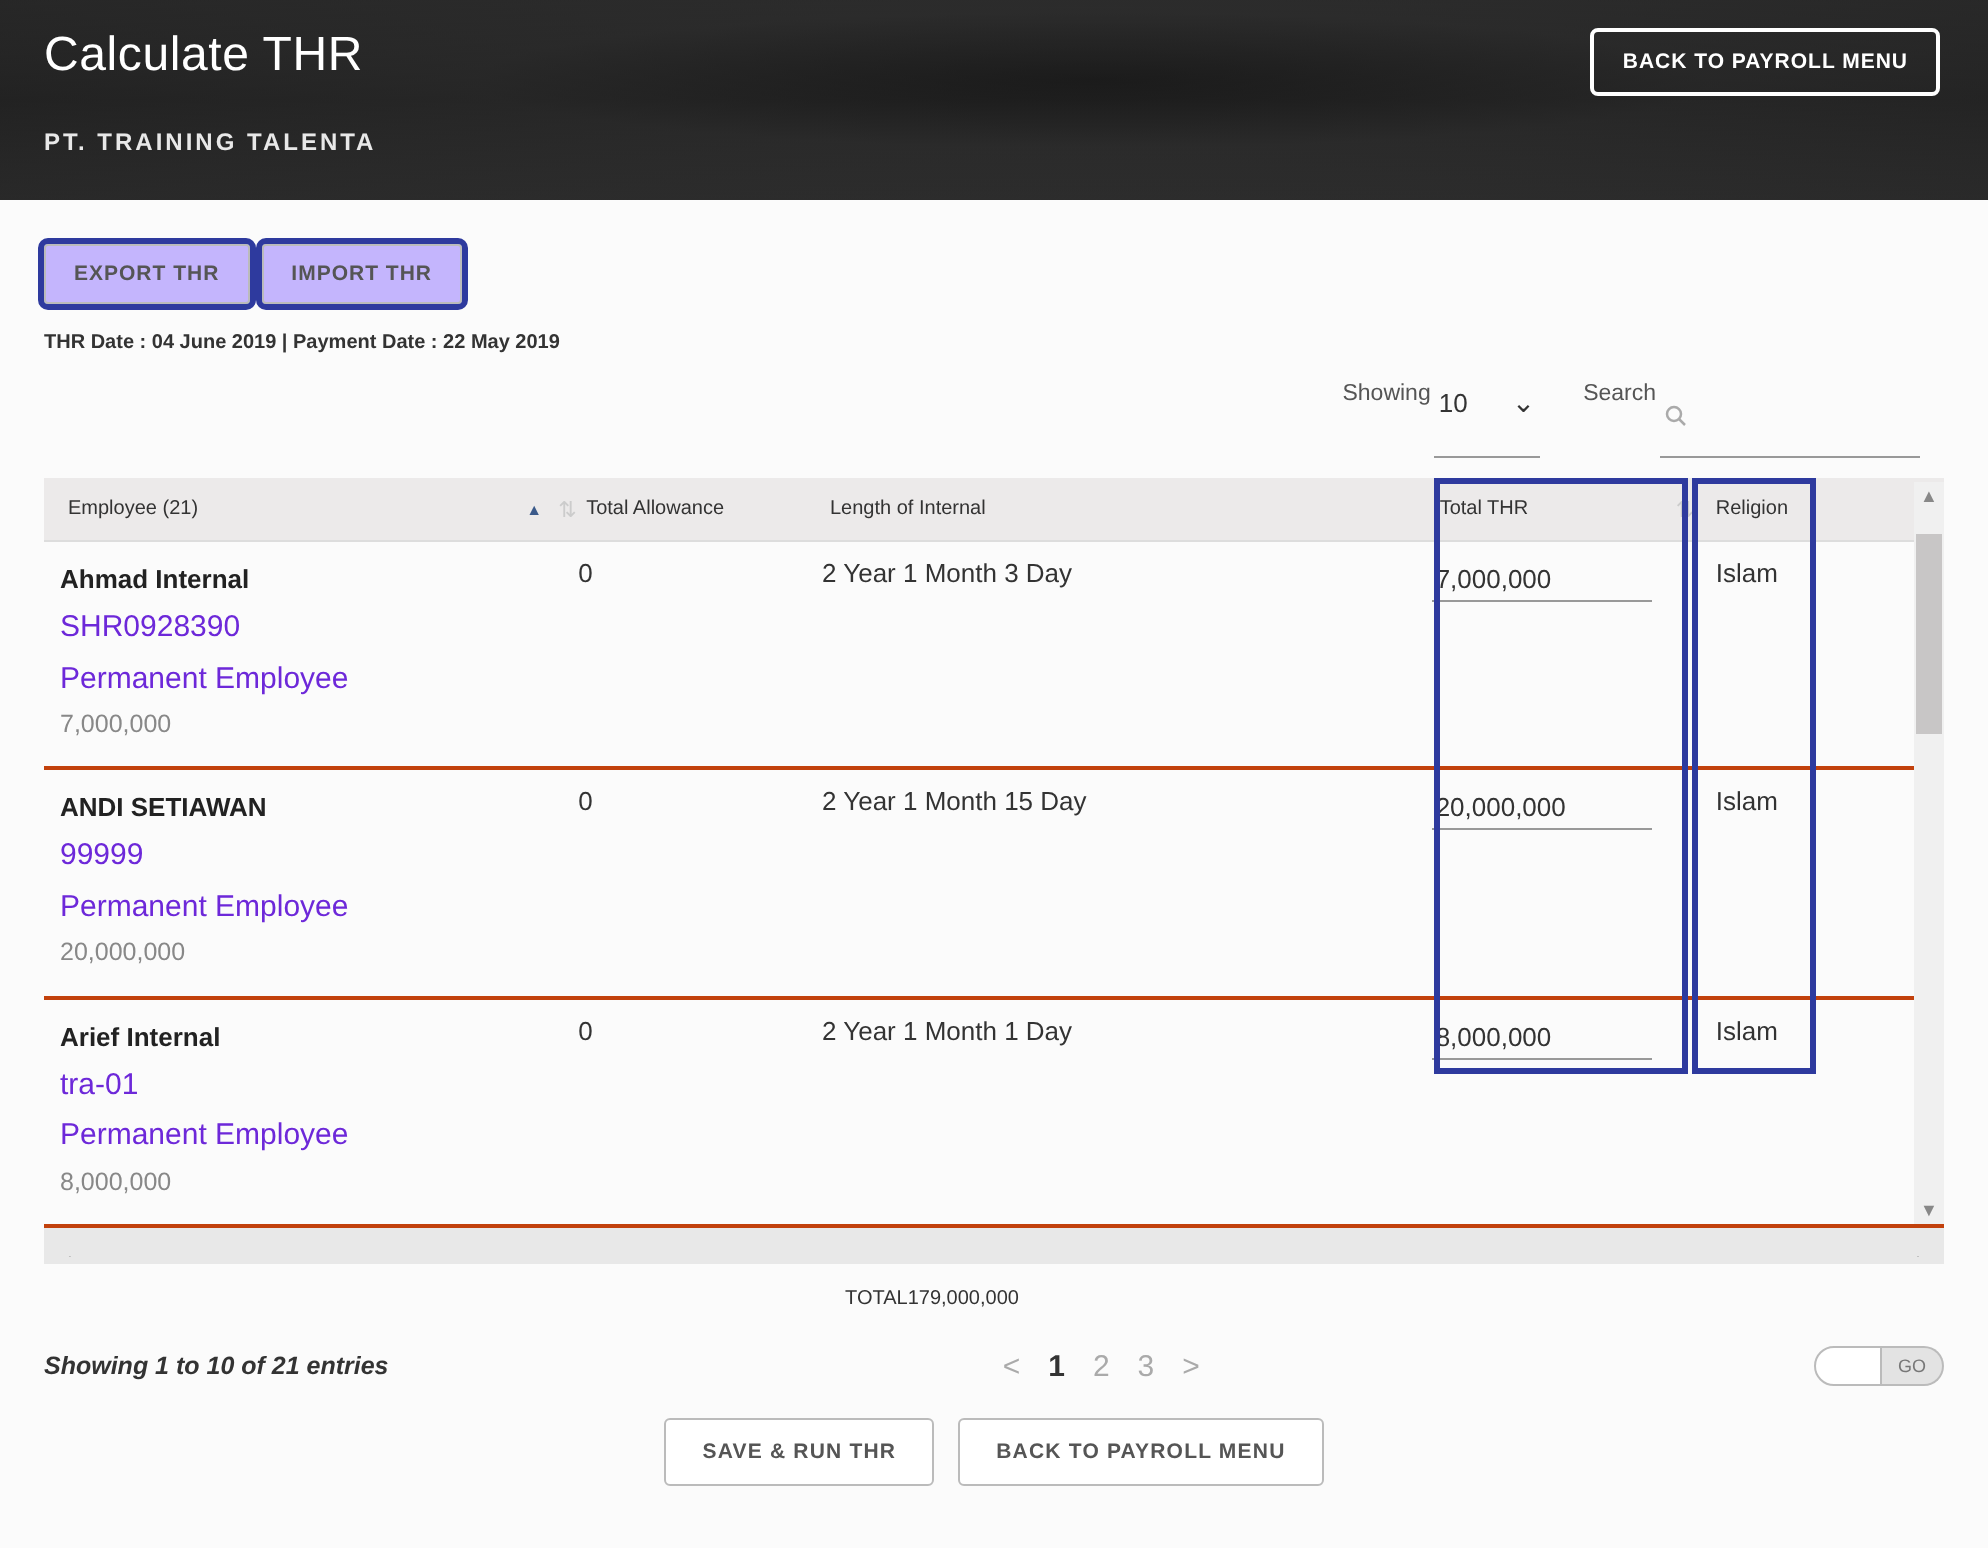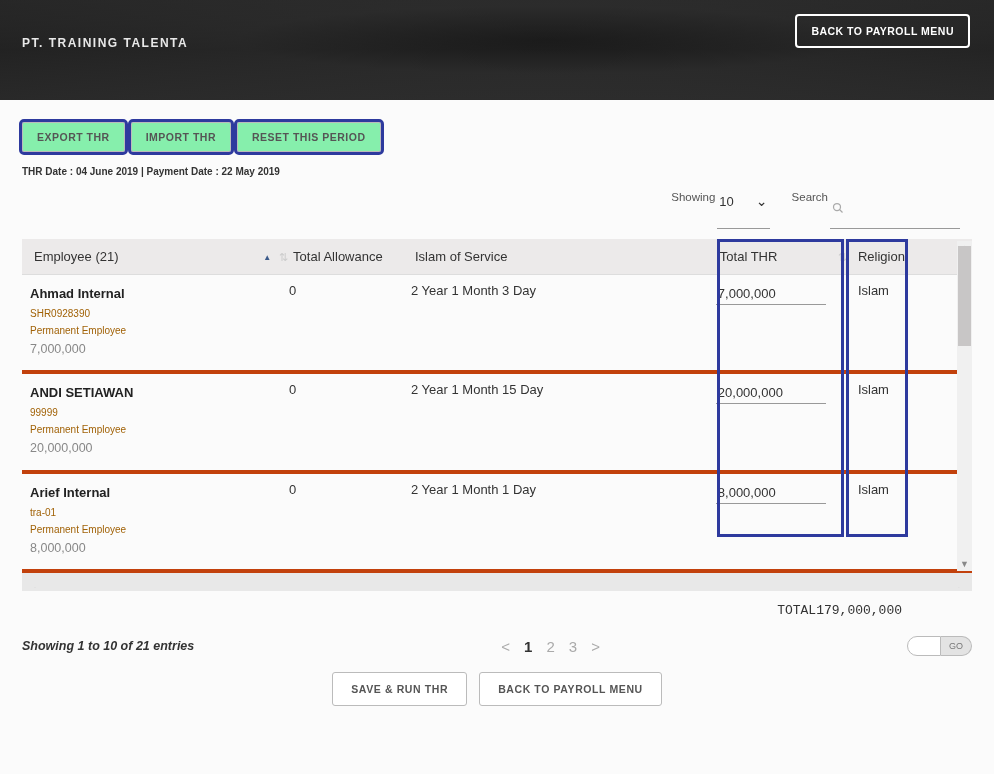--- a/index.html
+++ b/index.html
@@ -50,21 +50,21 @@
     }
     
     
     .actions-row {
       padding: 22px 22px 8px 22px;
       display: flex;
       gap: 6px;
     }
     .action-btn {
       border: 1px solid #bbb;
-      background: #86efac;
+      background: #c4b5fd;
       padding: 8px 14px;
       font-size: 10.5px;
       font-weight: 700;
       letter-spacing: 0.5px;
       color: #555;
       cursor: pointer;
       border-radius: 2px;
       outline: 3px solid #2e3a9e;
       outline-offset: 0;
     }
@@ -118,21 +118,21 @@
     }
     .table-scroll {
       overflow-x: auto;
       border-bottom: 14px solid #e8e8e8;
     }
     .data-table { width: 100%; min-width: 920px; border-collapse: collapse; }
     .data-table thead th {
       background: #eceaea;
       text-align: left;
       padding: 10px 12px;
-      font-size: 13px;
+      font-size: 10px;
       font-weight: 400;
       color: #333;
       border-bottom: 1px solid #ddd;
       position: relative;
     }
     .th-employee { width: 255px; }
     .th-allowance { width: 120px; }
     .th-service { width: 300px; }
     .th-thr { width: 130px; }
     .th-religion { width: 130px; }
@@ -153,24 +153,24 @@
       left: -2px;
       top: 50%;
       transform: translateY(-50%);
     }
     .data-table tbody td {
       padding: 8px 12px 10px 8px;
       vertical-align: top;
       font-size: 13px;
       color: #333;
     }
-    .data-table tbody tr { border-bottom: 4px solid #c2410c; }
+    .data-table tbody tr { border-bottom: 2px solid #c2410c; }
     .emp-cell { line-height: 1.7; }
     .emp-name { font-weight: 600; color: #222; }
-    .emp-sub { color: #a16207; font-size: 10px; }
+    .emp-sub { color: #6d28d9; font-size: 15px; }
     .emp-amt { color: #888; font-size: 12.5px; }
     .thr-input {
       border: none;
       border-bottom: 1px solid #999;
       padding: 3px 2px;
       font-size: 13px;
       width: 110px;
       background: transparent;
       outline: none;
       color: #333;
@@ -220,26 +220,25 @@
     }
     .hsb-track {
       flex: 1;
       height: 100%;
       background: #e8e8e8;
     }
     
     
     .totals-row {
       display: flex;
-      justify-content: flex-end;
+      justify-content: center;
       margin: 0 22px;
       padding: 12px 70px 12px 8px;
-      font-size: 13px;
-      color: #333;
-      font-family: Liberation Mono, monospace;
+      font-size: 10px;
+      color: #333;
     }
     
     
     .footer-row {
       display: flex;
       align-items: center;
       justify-content: space-between;
       margin: 6px 22px 16px 22px;
     }
     .entries-info {
@@ -301,31 +300,31 @@
       color: #555;
       cursor: pointer;
       border-radius: 3px;
     }
   </style>
 </head>
 <body>
 
 <div class="header">
   <div class="header-left">
+    <div class="page-title">Calculate THR</div>
     <div class="company-name">PT. TRAINING TALENTA</div>
   </div>
   <div class="header-right">
     <button class="back-btn">BACK TO PAYROLL MENU</button>
   </div>
 </div>
 
 <div class="actions-row">
   <button class="action-btn">EXPORT THR</button>
   <button class="action-btn">IMPORT THR</button>
-  <button class="action-btn">RESET THIS PERIOD</button>
 </div>
 
 <div class="dates-row">THR Date : 04 June 2019 | Payment Date : 22 May 2019</div>
 
 <div class="table-controls">
   <div class="ctrl-group">
     <span class="ctrl-label">Showing</span>
     <div class="ctrl-showing">
       <span>10</span>
       <span class="chevron-down">⌄</span>
@@ -345,21 +344,21 @@
   </div>
 </div>
 
 <div class="table-wrap">
   <div class="table-scroll">
     <table class="data-table">
       <thead>
         <tr>
           <th class="th-employee sort-asc">Employee (21)</th>
           <th class="th-allowance sortable">Total Allowance</th>
-          <th class="th-service">Islam of Service</th>
+          <th class="th-service">Length of Internal</th>
           <th class="th-thr">Total THR</th>
           <th class="th-religion sortable" style="padding-left:18px">Religion</th>
         </tr>
       </thead>
       <tbody id="table-body">
       <tr>
     <td class="emp-cell">
       <div class="emp-name">Ahmad Internal</div>
       <div class="emp-sub">SHR0928390</div>
       <div class="emp-sub">Permanent Employee</div>

